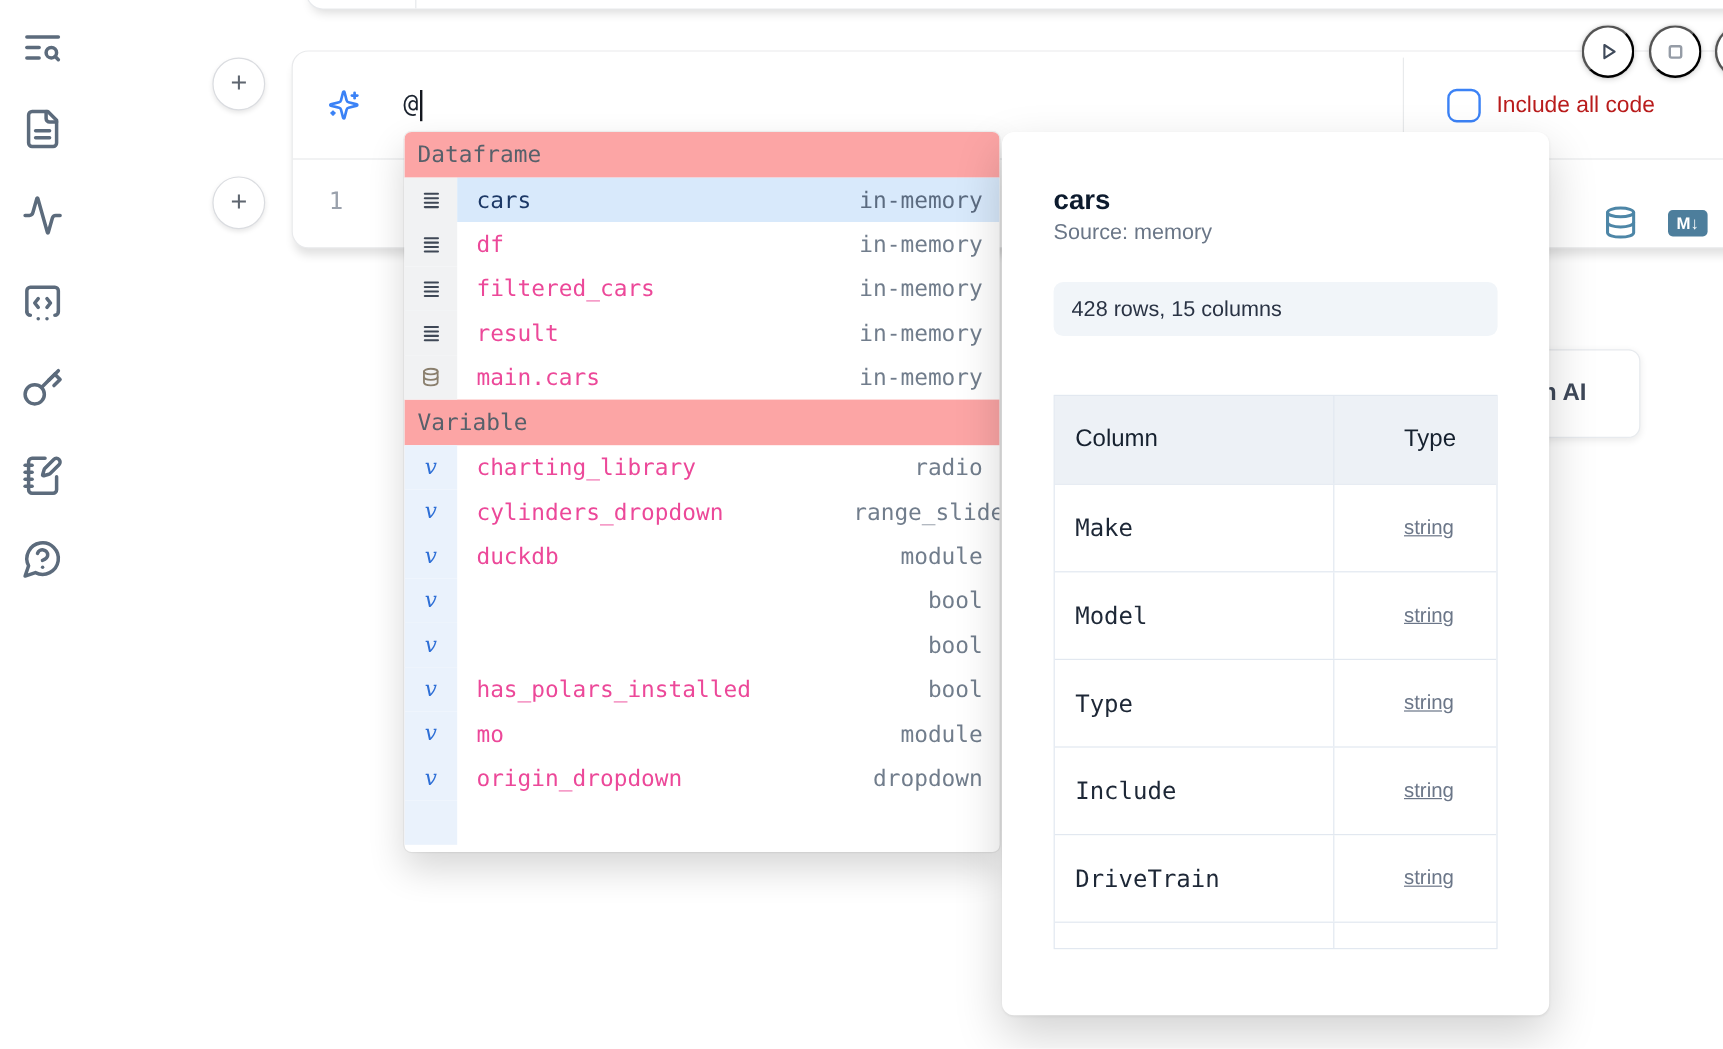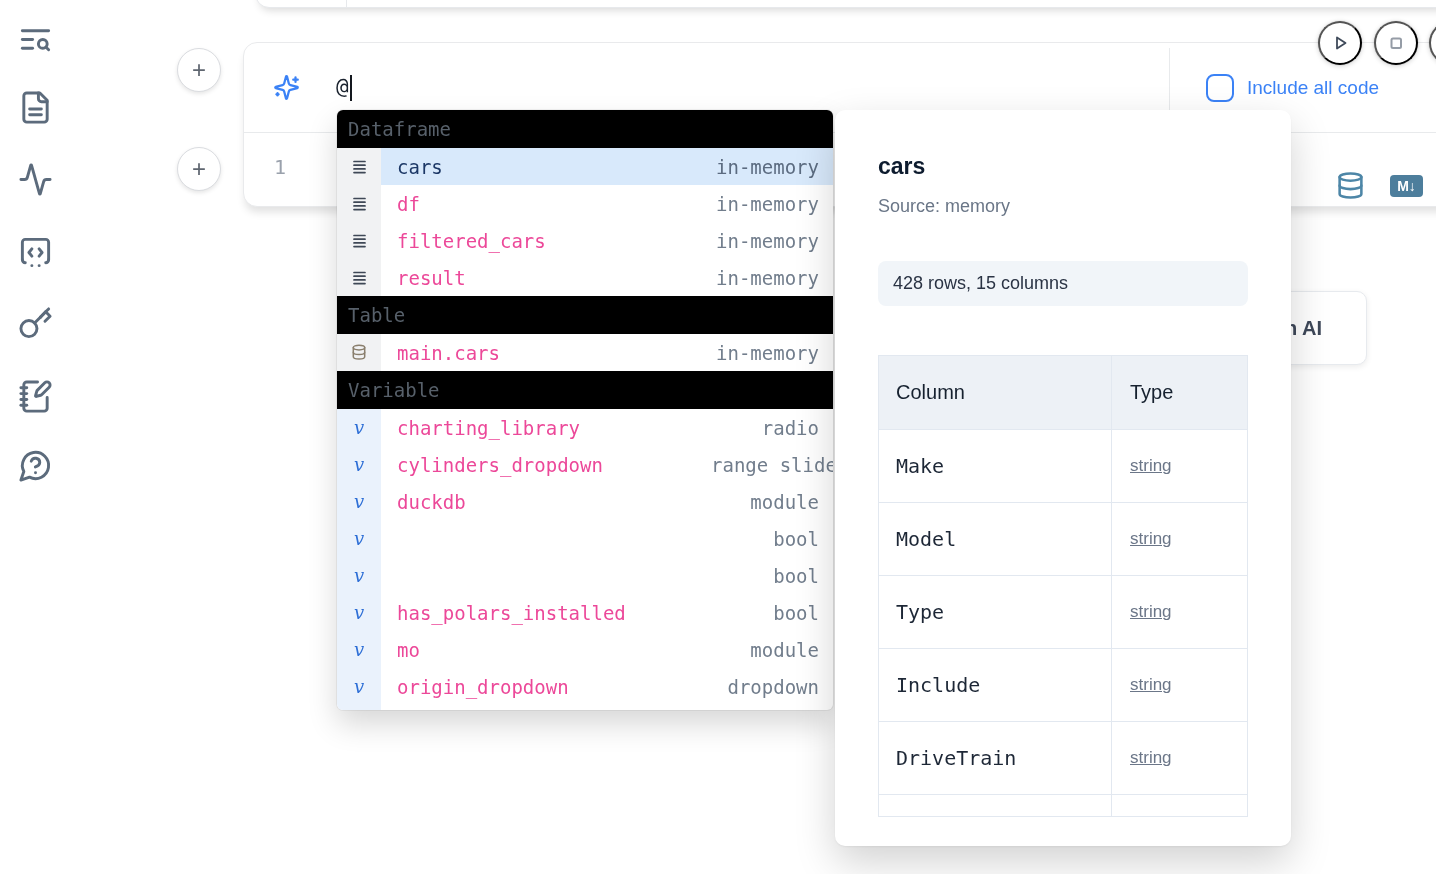--- a/index.html
+++ b/index.html
@@ -36,21 +36,21 @@
     stroke-linecap:round; stroke-linejoin:round; }
   .prompt { margin-left:36px; font-family:"DejaVu Sans Mono", monospace;
     font-size:21px; color:#1a222e; }
   .caret { display:inline-block; width:2px; height:26px; background:#14181f;
     vertical-align:middle; margin-left:1px; }
   .ai-divider { position:absolute; left:925px; top:5px; height:80px; width:1px; background:#e8eaec; }
   .include-wrap { position:absolute; left:962px; top:0; height:100%;
     display:flex; align-items:center; gap:13px; }
   .checkbox { width:28px; height:28px; border:2px solid #3b82f6; border-radius:8px;
     background:#fff; cursor:pointer; }
-  .include-label { font-size:19px; color:#3b82f6; white-space:nowrap; }
+  .include-label { font-size:19px; color:#b91c1c; white-space:nowrap; }
 
   .code-row { position:relative; height:73px; }
   .line-no { position:absolute; left:26px; top:22px; width:20px; text-align:center;
     font-family:"DejaVu Sans Mono", monospace; font-size:20px; color:#9aa1ac; }
   .action-db { position:absolute; left:1092px; top:37px; width:29px; height:31px; }
   .action-db svg { width:100%; height:100%; stroke:#4d86a7; fill:none; stroke-width:2.1;
     stroke-linecap:round; stroke-linejoin:round; }
   .action-md { position:absolute; left:1146px; top:42px; width:33px; height:22px;
     background:#4d7e9c; border-radius:4px; color:#fff; font-weight:700; font-size:14px;
     display:flex; align-items:center; justify-content:center; letter-spacing:0; cursor:pointer; }
@@ -66,21 +66,21 @@
   .gen-ai-btn { position:absolute; left:1240px; top:291px; width:127px; height:74px;
     background:#fff; border:1px solid #e7eaee; border-radius:10px;
     box-shadow:0 2px 6px rgba(0,0,0,.08); z-index:20; cursor:pointer; }
   .gen-ai-btn span { position:absolute; left:44px; top:50%; transform:translateY(-50%);
     font-weight:700; font-size:20px; color:#3e4859; white-space:nowrap; }
 
   
   .completion { position:absolute; left:337px; top:110px; width:496px; height:600px;
     background:#fff; border-radius:6px; overflow:hidden; z-index:30;
     box-shadow:0 0 0 1px rgba(0,0,0,.05), 0 14px 30px rgba(0,0,0,.16); }
-  .comp-header { height:38px; line-height:38px; background:#000000; color:#57606a;
+  .comp-header { height:38px; line-height:38px; background:#fca5a5; color:#57606a;
     font-family:"DejaVu Sans Mono", monospace; font-size:19px; padding-left:11px; }
   .comp-item { height:37px; display:flex; align-items:stretch; cursor:pointer; }
   .comp-gutter { width:44px; flex:0 0 44px; display:flex; align-items:center;
     justify-content:center; background:#f1f2f3; }
   .comp-item.kind-variable .comp-gutter { background:#eaf2fc; }
   .comp-body { flex:1; display:flex; align-items:center; padding:0 14px 0 16px;
     font-family:"DejaVu Sans Mono", monospace; font-size:19px; min-width:0; }
   .comp-name { color:#ec4899; white-space:nowrap; }
   .comp-type { margin-left:auto; color:#717d8c; white-space:nowrap; }
   .comp-type.clipped { display:block; flex:0 1 auto; max-width:122px; overflow:hidden;
@@ -90,25 +90,25 @@
   .comp-item.selected .comp-type { color:#5b6b80; }
   .v-glyph { font-family:"DejaVu Serif", serif; font-style:italic; font-size:18px;
     color:#2e6fd6; line-height:1; }
   .df-icon svg, .tbl-icon svg { display:block; }
 
   
   .preview { position:absolute; left:835px; top:110px; width:456px; height:736px;
     background:#fff; border-radius:10px; z-index:40; padding:41px 43px 0 43px;
     box-shadow:0 1px 2px rgba(0,0,0,.05), 0 16px 40px rgba(0,0,0,.18); }
   .pv-title { font-size:23px; font-weight:700; color:#0d1b2e; line-height:30px; }
-  .pv-source { margin-top:13px; font-size:18px; color:#6a7687; line-height:24px; }
-  .pv-badge { margin-top:43px; height:45px; line-height:45px; background:#f1f5f9;
+  .pv-source { font-size:18px; color:#6a7687; line-height:24px; }
+  .pv-badge { margin-top:30px; height:45px; line-height:45px; background:#f1f5f9;
     border-radius:8px; padding-left:15px; font-size:18px; color:#2a3344; }
   .pv-table { margin-top:49px; border:1px solid #e2e8f0; height:462px; overflow:hidden; }
-  .tbl-row { display:flex; height:73px; border-top:1px solid #e2e8f0; }
+  .tbl-row { display:flex; height:73px; border-top:1px solid #e2e8f0;gap:40px; }
   .tbl-row.head { border-top:none; background:#edf1f6; }
   .cell-name { width:233px; flex:0 0 233px; border-right:1px solid #e2e8f0;
     display:flex; align-items:center; padding-left:17px; }
   .cell-type { flex:1; display:flex; align-items:center; padding-left:18px; }
   .tbl-row.head .cell-name, .tbl-row.head .cell-type { font-size:20px; color:#16212f;
     font-family:"Liberation Sans", sans-serif; }
   .tbl-row.body .cell-name { font-family:"DejaVu Sans Mono", monospace; font-size:20px; color:#1d2736; }
   .tbl-row.body .cell-type { font-size:17px; color:#6b7688;text-decoration:underline; }
 </style>
 </head>
@@ -289,21 +289,20 @@
             <path d="M2 9.9h11"></path>
             <path d="M2 13.6h11"></path>
           </svg>
         </span>
       </span>
       <span class="comp-body">
         <span class="comp-name">result</span>
         <span class="comp-type">in-memory</span>
       </span>
     </div>
-    <div class="comp-header">Table</div>
     <div class="comp-item kind-table">
       <span class="comp-gutter">
         <span class="tbl-icon">
           <svg width="16" height="17" viewBox="0 0 16 17" fill="none" stroke="#8a7f6d" stroke-width="1.5" stroke-linecap="round">
             <ellipse cx="8" cy="3.6" rx="5.7" ry="2.3"></ellipse>
             <path d="M2.3 3.6v9.2c0 1.3 2.6 2.3 5.7 2.3s5.7-1 5.7-2.3V3.6"></path>
             <path d="M2.3 8.2c0 1.3 2.6 2.3 5.7 2.3s5.7-1 5.7-2.3"></path>
           </svg>
         </span>
       </span>

